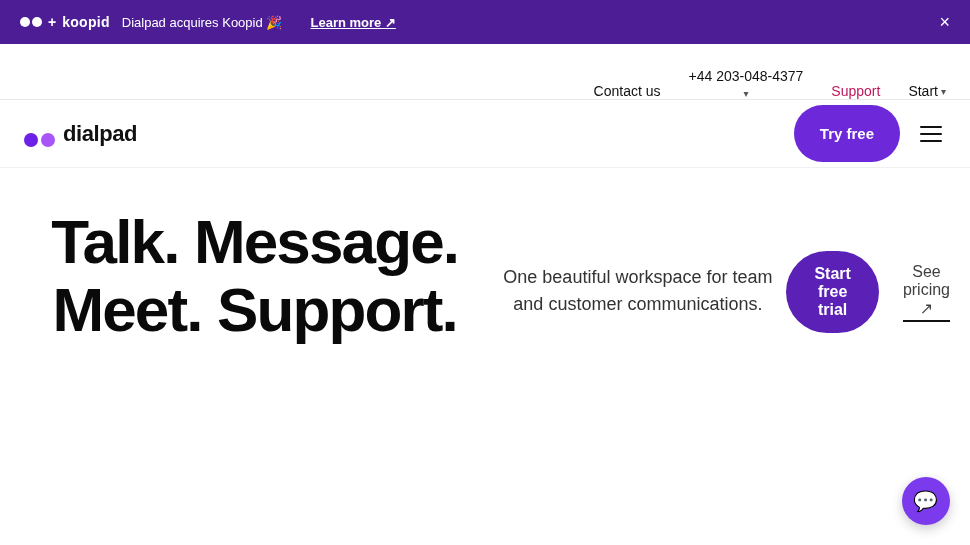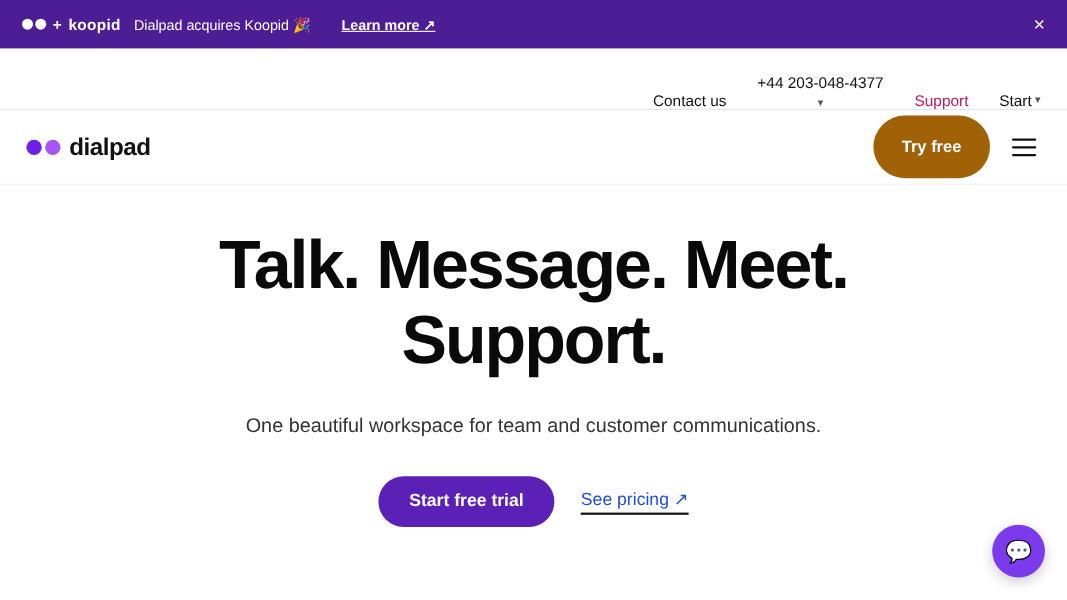--- a/index.html
+++ b/index.html
@@ -115,21 +115,21 @@
     .main-nav {
       height: 68px;
       display: flex;
       align-items: center;
       justify-content: space-between;
       padding: 0 24px;
       border-bottom: 1px solid #f0f0f0;
     }
     .dialpad-logo {
       display: flex;
-      align-items: center;
+      align-items: flex-end;
       gap: 8px;
     }
     .logo-bubbles {
       display: flex;
       gap: 3px;
     }
     .bubble {
       width: 14px;
       height: 14px;
       border-radius: 50%;
@@ -146,21 +146,21 @@
       font-weight: 700;
       color: #111;
       letter-spacing: -0.02em;
     }
     .nav-right {
       display: flex;
       align-items: center;
       gap: 16px;
     }
     .try-free-btn {
-      background: #a16207;
+      background: #6d28d9;
       color: #fff;
       border: none;
       border-radius: 50px;
       padding: 20px 26px;
       font-size: 15px;
       font-weight: 600;
       cursor: pointer;
     }
     .hamburger-btn {
       background: none;
@@ -174,21 +174,21 @@
     .hamburger-line {
       width: 22px;
       height: 2px;
       background: #111;
       border-radius: 2px;
     }
 
     
     .hero {
       display: flex;
-      flex-direction: column;
+      flex-direction: row;
       align-items: center;
       padding: 40px 20px 0;
       text-align: center;
     }
     .hero-heading {
       font-size: 62px;
       font-weight: 800;
       color: #0a0a0a;
       line-height: 1.1;
       letter-spacing: -0.03em;
@@ -212,21 +212,21 @@
       color: #fff;
       border: none;
       border-radius: 50px;
       padding: 14px 28px;
       font-size: 16px;
       font-weight: 600;
       cursor: pointer;
     }
     .see-pricing-link {
       font-size: 16px;
-      color: #1d4ed8;
+      color: #404040;
       font-weight: 500;
       cursor: pointer;
       border-bottom: 2px solid #111;
       padding-bottom: 2px;
       display: flex;
       align-items: flex-end;
       gap: 4px;
       text-decoration: none;
     }
 

